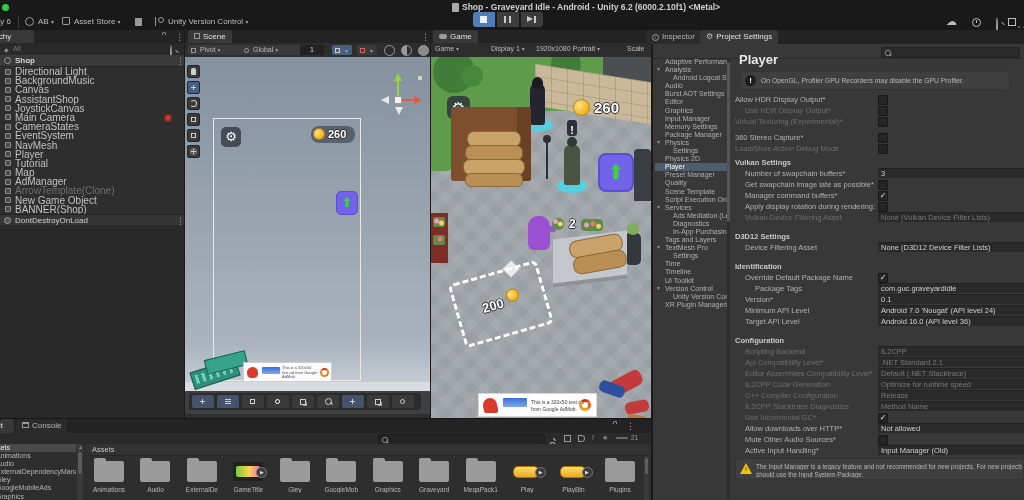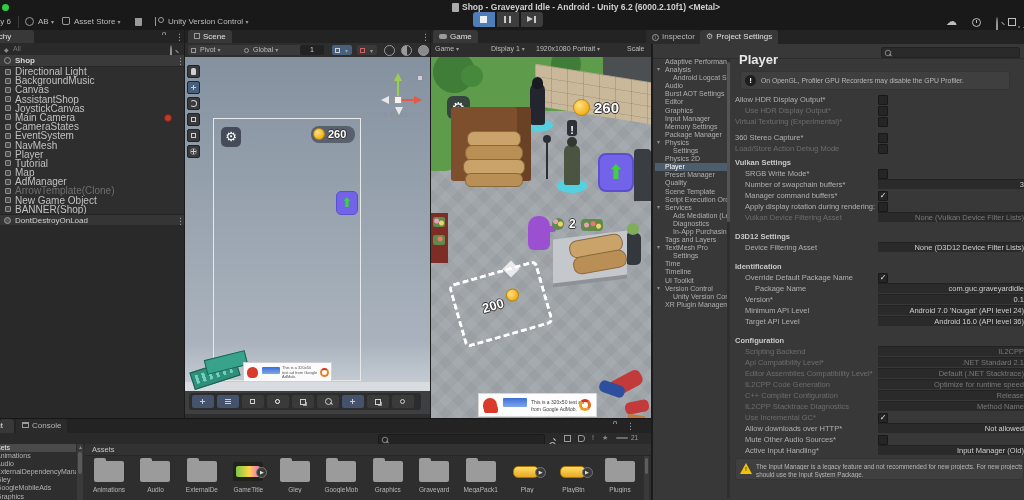--- a/index.html
+++ b/index.html
@@ -19,21 +19,21 @@
   .mag{width:6px;height:6px;border:1px solid #9a9a9a;border-radius:50%;position:relative;}
   .mag::after{content:"";position:absolute;left:4px;top:5px;width:4px;height:1px;background:#9a9a9a;transform:rotate(45deg);}
   .cbx{display:none;width:8px;height:8px;background:#252525;border:1px solid #181818;border-radius:1px;
        color:#e6e6e6;font-size:8px;line-height:8px;text-align:center;}
   .cbx.show{display:block;position:absolute;left:143px;top:1px;}
   .cbx.on::after{content:"\2713";}
   .fld{display:none;}
   .fld.show{display:block;position:absolute;left:143px;top:0;width:146px;height:10px;background:#2a2a2a;
        border-top:1px solid #222;font-size:7.5px;line-height:10px;color:#cfcfcf;padding-left:3px;
        box-sizing:border-box;white-space:nowrap;overflow:hidden;}
-  .srow{position:relative;height:11px;text-align:right;}
+  .srow{position:relative;height:11px;}
   .srow .slabel{position:absolute;left:0;top:1px;font-size:7.5px;color:#b0b0b0;white-space:nowrap;}
   .srow.ind1 .slabel{left:10px;}
   .srow.ind2 .slabel{left:20px;}
   .srow.hdr{height:14px;}
   .srow.hdr .slabel{top:4px;font-weight:bold;color:#c9c9c9;}
   .srow.dim .slabel{color:#6d6d6d;}
   .srow.dim .fld{color:#797979;}
   .srow.gaprow{height:5px;}
   .navrow{position:relative;height:8.1px;font-size:7px;line-height:8px;color:#b0b0b0;white-space:nowrap;overflow:hidden;}
   .navrow .navlabel{position:absolute;left:10px;top:0;}
@@ -906,32 +906,32 @@
           <span class="slabel">Load/Store Action Debug Mode</span>
           <span class="cbx show"></span>
 
         </div>
 
         <div class="srow hdr">
           <span class="slabel">Vulkan Settings</span>
 
         </div>
 
-        <div class="srow ind1">
-          <span class="slabel">SRGB Write Mode*</span>
+
+        <div class="srow ind1">
+          <span class="slabel">Number of swapchain buffers*</span>
+
+          <span class="fld show">3</span>
+        </div>
+
+        <div class="srow ind1">
+          <span class="slabel">Get swapchain image late as possible*</span>
           <span class="cbx show"></span>
 
         </div>
-
-        <div class="srow ind1">
-          <span class="slabel">Number of swapchain buffers*</span>
-
-          <span class="fld show">3</span>
-        </div>
-
 
         <div class="srow ind1">
           <span class="slabel">Manager command buffers*</span>
           <span class="cbx show on"></span>
 
         </div>
 
         <div class="srow ind1">
           <span class="slabel">Apply display rotation during rendering:</span>
           <span class="cbx show"></span>
@@ -970,21 +970,21 @@
 
         </div>
 
         <div class="srow ind1">
           <span class="slabel">Override Default Package Name</span>
           <span class="cbx show on"></span>
 
         </div>
 
         <div class="srow ind2">
-          <span class="slabel">Package Name</span>
+          <span class="slabel">Package Tags</span>
 
           <span class="fld show">com.guc.graveyardidle</span>
         </div>
 
         <div class="srow ind1">
           <span class="slabel">Version*</span>
 
           <span class="fld show">0.1</span>
         </div>
 

